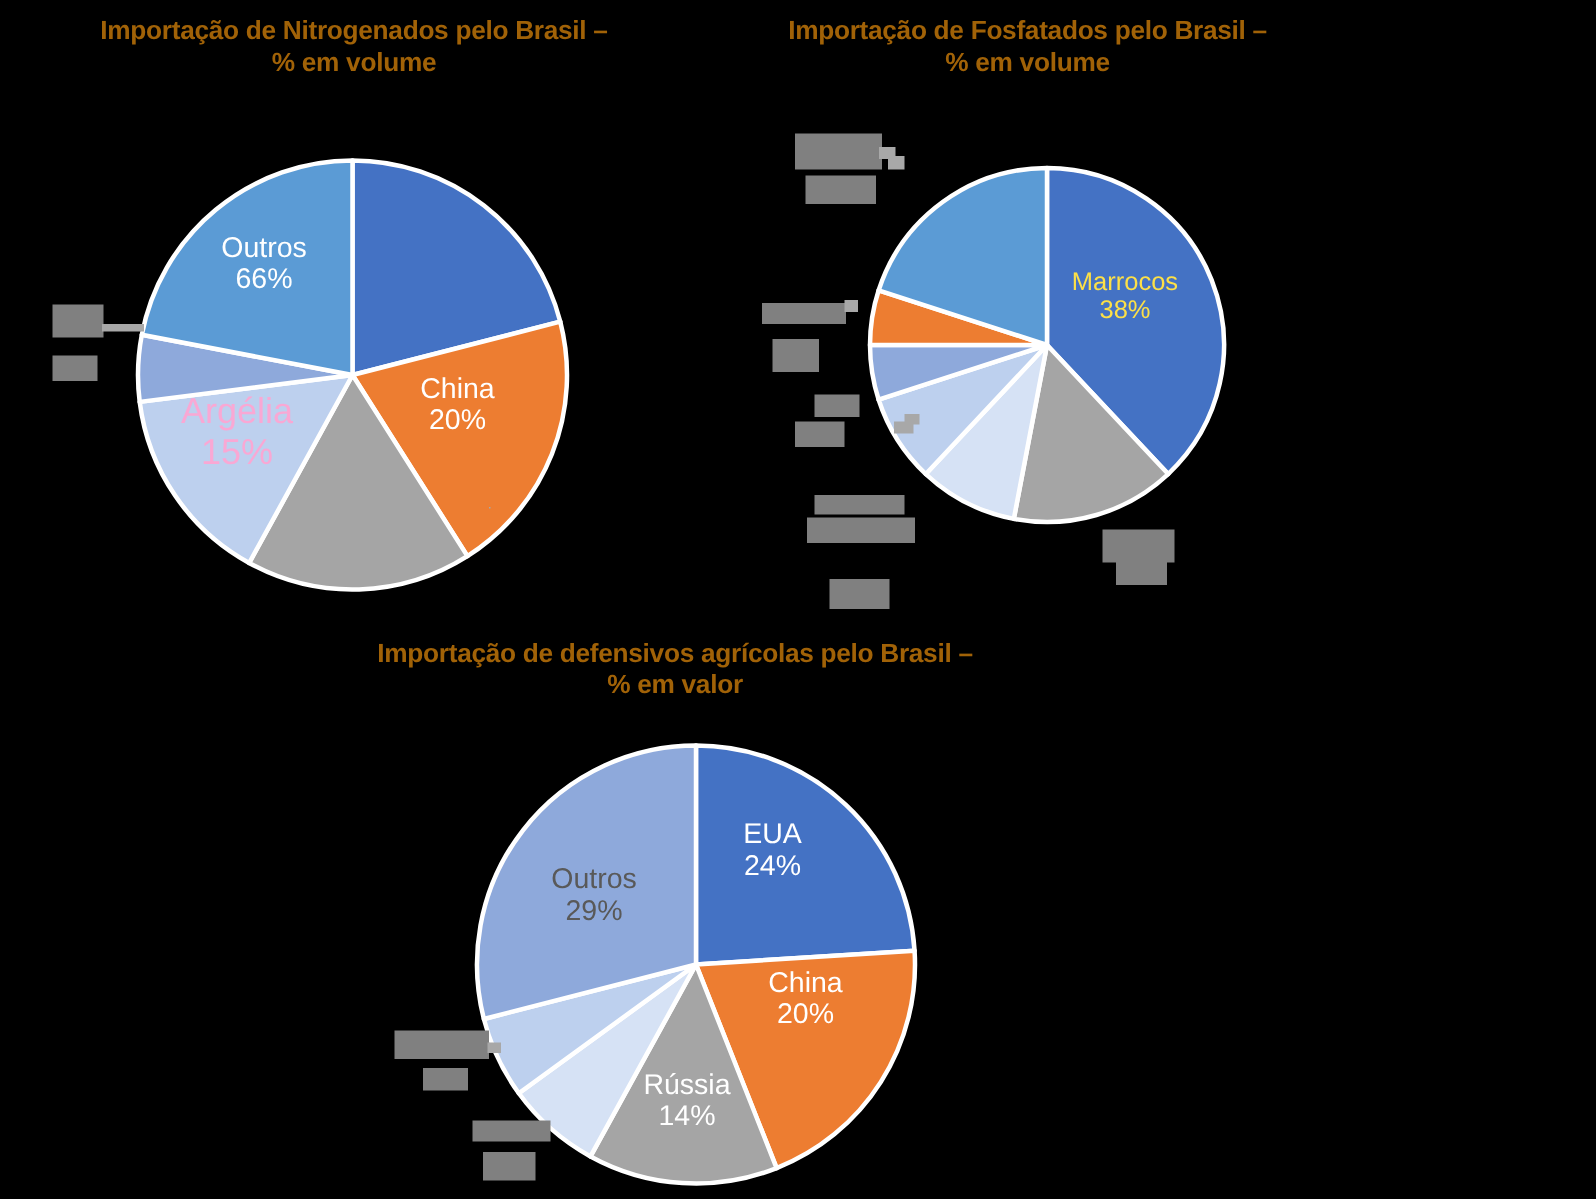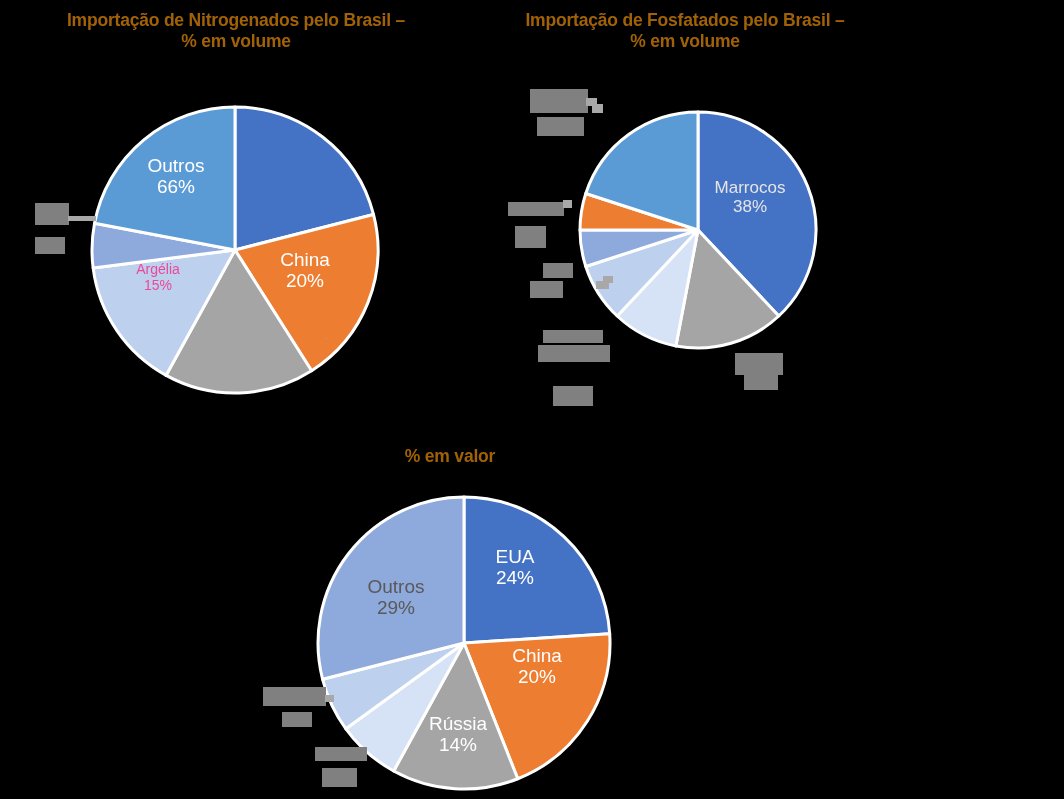--- a/index.html
+++ b/index.html
@@ -61,21 +61,21 @@
         <path d="M 145 145 L 76.10922460345475 270.3118552462725 A 143 143 0 0 1 3.127597712029683 162.92265239969555 Z" fill="#BDD0EE" stroke="#FFFFFF" stroke-width="3" stroke-linejoin="round"></path>
         <path d="M 145 145 L 3.127597712029683 162.92265239969555 A 143 143 0 0 1 4.532923145797525 118.20447201424136 Z" fill="#8EA9DB" stroke="#FFFFFF" stroke-width="3" stroke-linejoin="round"></path>
         <path d="M 145 145 L 4.532923145797525 118.20447201424136 A 143 143 0 0 1 144.99999999999997 2 Z" fill="#5B9BD5" stroke="#FFFFFF" stroke-width="3" stroke-linejoin="round"></path>
       </svg>
   </div>
 
   <div class="slice-label" style="left:260px; top:249px; width:90px; font-size:19px; color:#FFFFFF;">
     <span class="nm">China</span>
     <span class="pc">20%</span>
   </div>
-  <div class="slice-label" style="left:110px; top:262px; width:96px; font-size:14px; color:#ec4899;">
+  <div class="slice-label" style="left:110px; top:262px; width:96px; font-size:24px; color:#f9a8d4;">
     <span class="nm">Argélia</span>
     <span class="pc">15%</span>
   </div>
   <div class="slice-label" style="left:130px; top:155px; width:92px; font-size:19px; color:#FFFFFF;">
     <span class="nm">Outros</span>
     <span class="pc">66%</span>
   </div>
 
   <div class="chart-title" style="left:480px; top:10px; width:410px; font-size:17.5px;">
     <span>Importação de Fosfatados pelo Brasil –</span><br>
@@ -87,27 +87,27 @@
         <path d="M 120 120 L 120.00000000000001 2 A 118 118 0 0 1 200.77655849958526 206.01829803572656 Z" fill="#4472C4" stroke="#FFFFFF" stroke-width="3" stroke-linejoin="round"></path>
         <path d="M 120 120 L 200.77655849958526 206.01829803572656 A 118 118 0 0 1 97.88900487888446 235.90989558598525 Z" fill="#A5A5A5" stroke="#FFFFFF" stroke-width="3" stroke-linejoin="round"></path>
         <path d="M 120 120 L 97.88900487888446 235.90989558598525 A 118 118 0 0 1 39.22344150041474 206.01829803572656 Z" fill="#D6E2F5" stroke="#FFFFFF" stroke-width="3" stroke-linejoin="round"></path>
         <path d="M 120 120 L 39.22344150041474 206.01829803572656 A 118 118 0 0 1 7.77533107717187 156.46400533624376 Z" fill="#BDD0EE" stroke="#FFFFFF" stroke-width="3" stroke-linejoin="round"></path>
         <path d="M 120 120 L 7.77533107717187 156.46400533624376 A 118 118 0 0 1 2 119.99999999999991 Z" fill="#8EA9DB" stroke="#FFFFFF" stroke-width="3" stroke-linejoin="round"></path>
         <path d="M 120 120 L 2 119.99999999999991 A 118 118 0 0 1 7.775331077171884 83.53599466375617 Z" fill="#ED7D31" stroke="#FFFFFF" stroke-width="3" stroke-linejoin="round"></path>
         <path d="M 120 120 L 7.775331077171884 83.53599466375617 A 118 118 0 0 1 119.99999999999997 2 Z" fill="#5B9BD5" stroke="#FFFFFF" stroke-width="3" stroke-linejoin="round"></path>
       </svg>
   </div>
 
-  <div class="slice-label" style="left:700px; top:178px; width:100px; font-size:17px; color:#e5e5e5;">
+  <div class="slice-label" style="left:700px; top:178px; width:100px; font-size:17px; color:#fde047;">
     <span class="nm">Marrocos</span>
     <span class="pc">38%</span>
   </div>
 
   <div class="chart-title" style="left:190px; top:425px; width:520px; font-size:17.5px;">
-    <br>
+    <span>Importação de defensivos agrícolas pelo Brasil –</span><br>
     <span>% em valor</span>
   </div>
 
   <div class="pie-wrap" style="left:316px; top:495px; width:296px; height:296px;">
     <svg class="pie-svg" id="pie-2" width="296" height="296" viewBox="0 0 296 296">
         <path d="M 148 148 L 148 2 A 146 146 0 0 1 293.7119023505277 138.83258414872023 Z" fill="#4472C4" stroke="#FFFFFF" stroke-width="3" stroke-linejoin="round"></path>
         <path d="M 148 148 L 293.7119023505277 138.83258414872023 A 146 146 0 0 1 201.746184691963 283.7473669396847 Z" fill="#ED7D31" stroke="#FFFFFF" stroke-width="3" stroke-linejoin="round"></path>
         <path d="M 148 148 L 201.746184691963 283.7473669396847 A 146 146 0 0 1 77.6639635811496 275.9407752864041 Z" fill="#A5A5A5" stroke="#FFFFFF" stroke-width="3" stroke-linejoin="round"></path>
         <path d="M 148 148 L 77.6639635811496 275.9407752864041 A 146 146 0 0 1 29.883518821257695 233.8166468347011 Z" fill="#D6E2F5" stroke="#FFFFFF" stroke-width="3" stroke-linejoin="round"></path>
         <path d="M 148 148 L 29.883518821257695 233.8166468347011 A 146 146 0 0 1 6.586858475219856 184.3087235260688 Z" fill="#BDD0EE" stroke="#FFFFFF" stroke-width="3" stroke-linejoin="round"></path>

